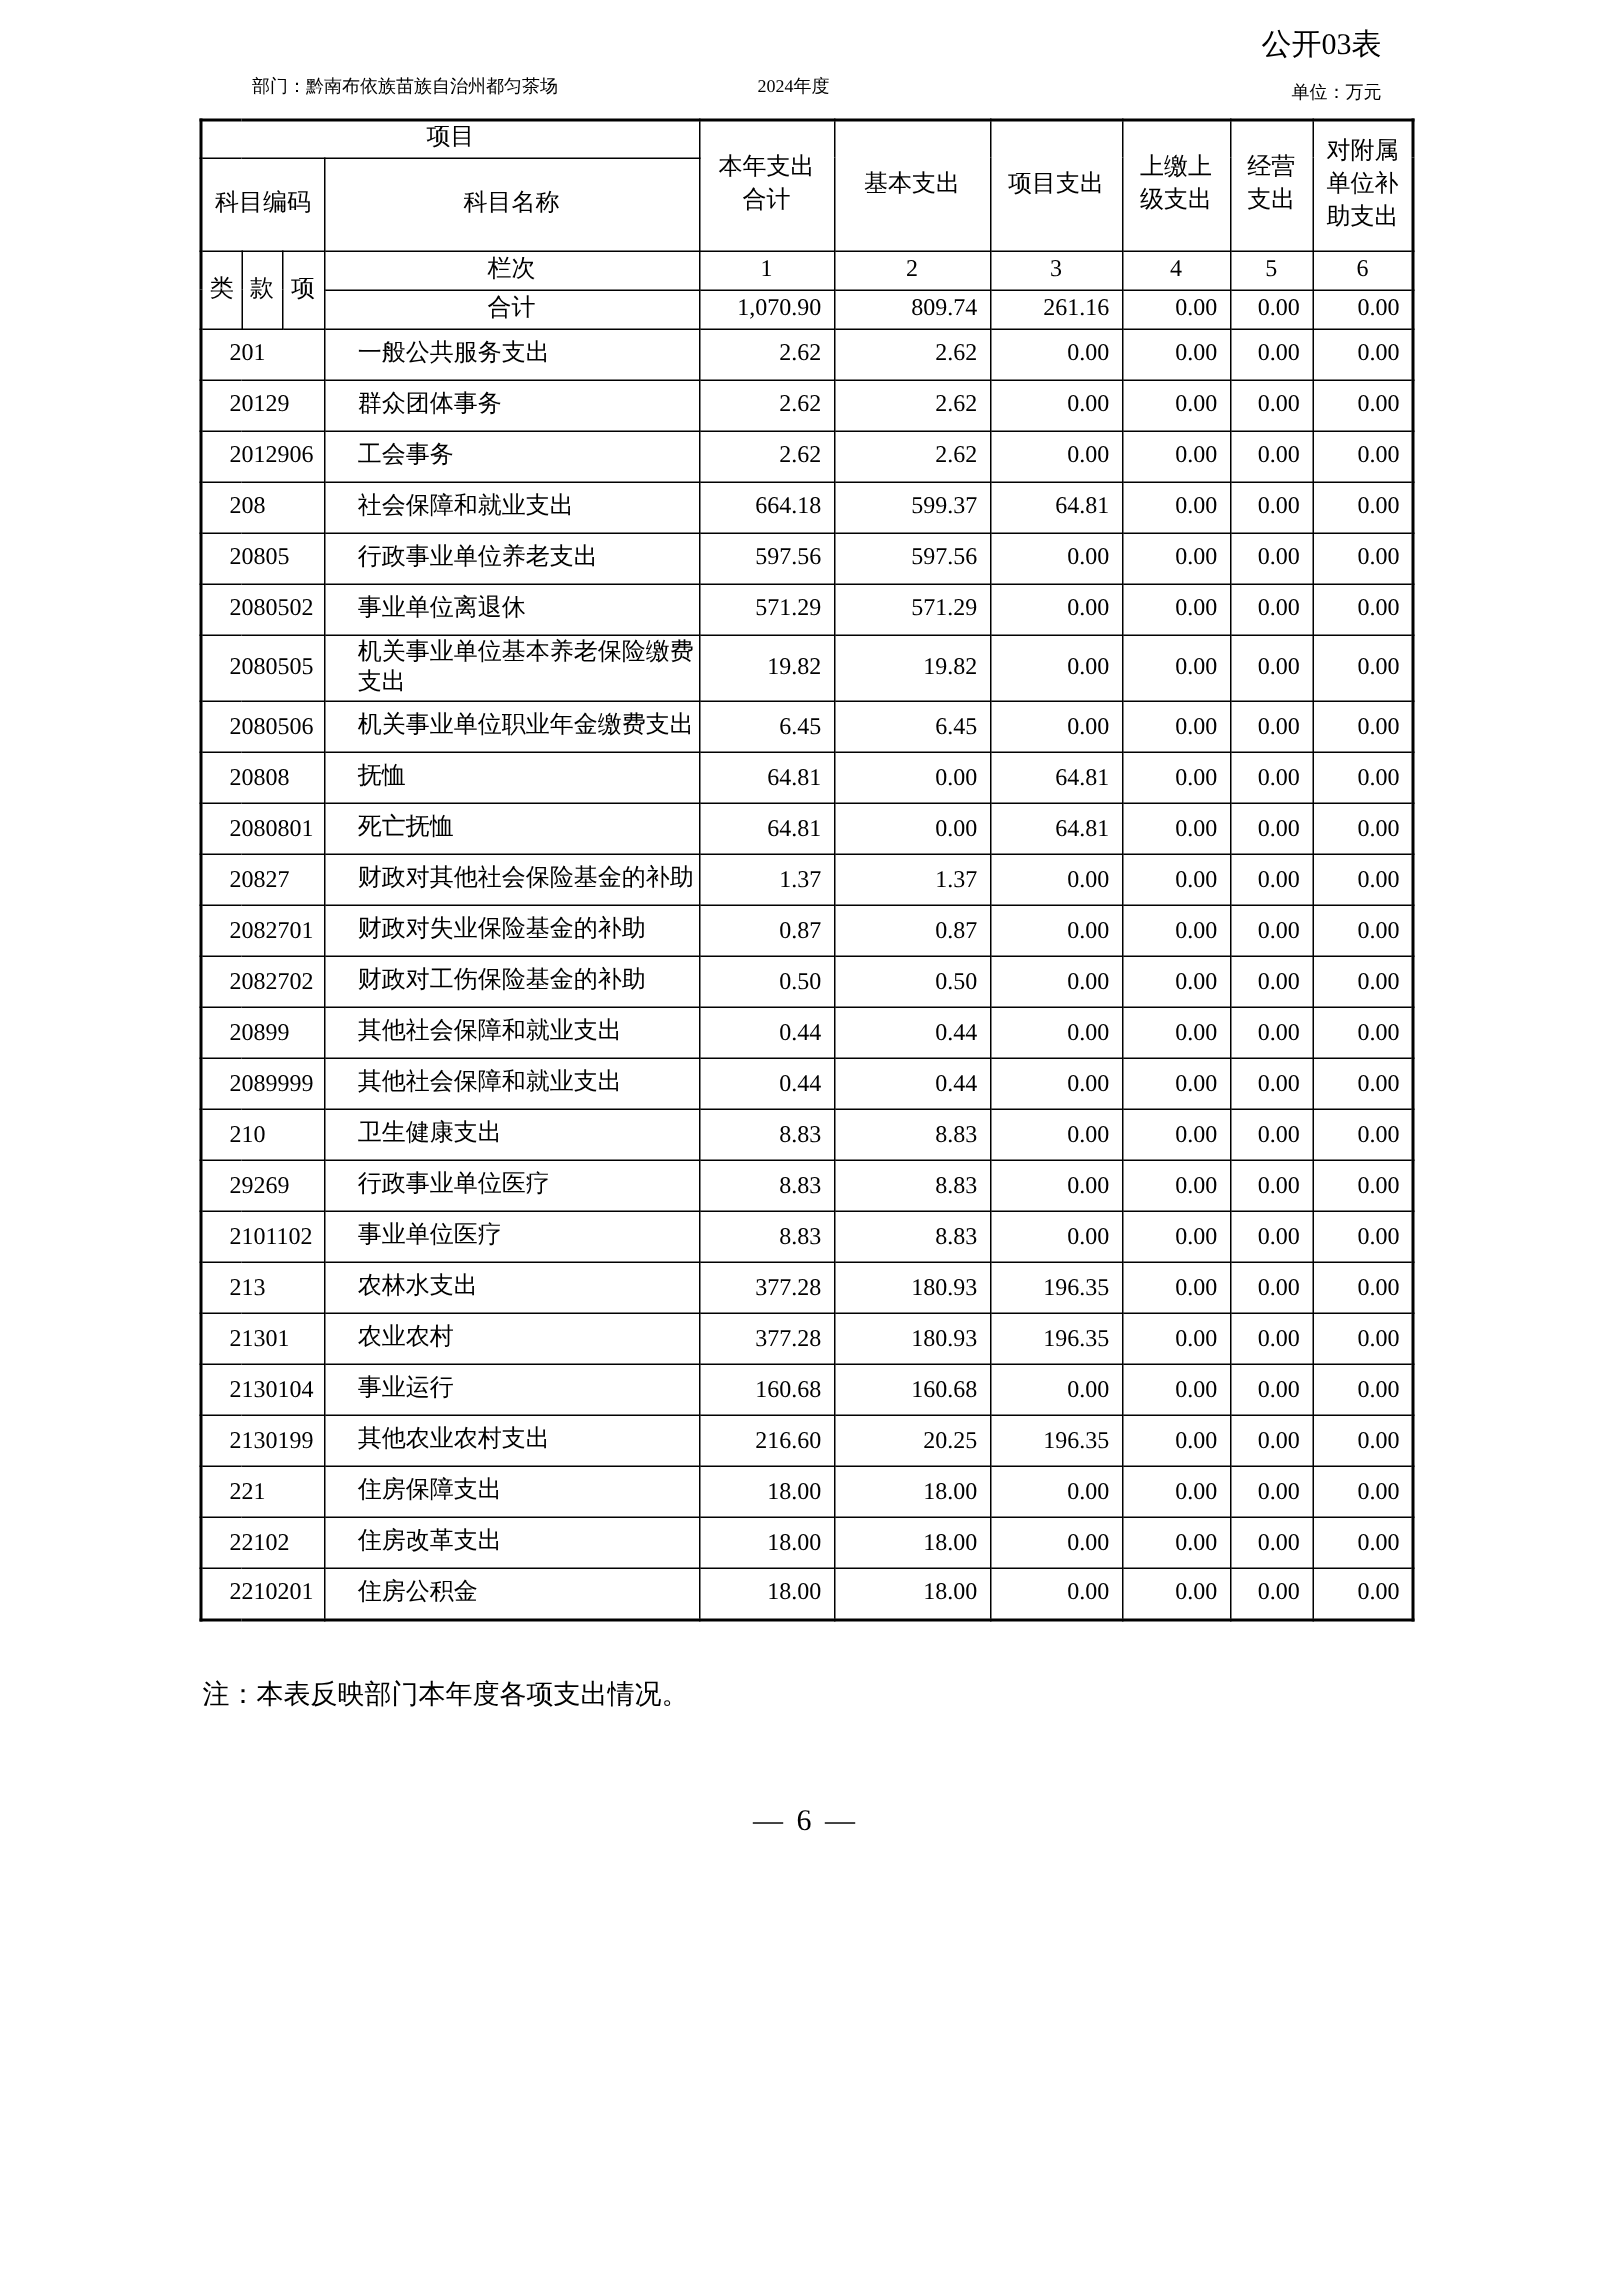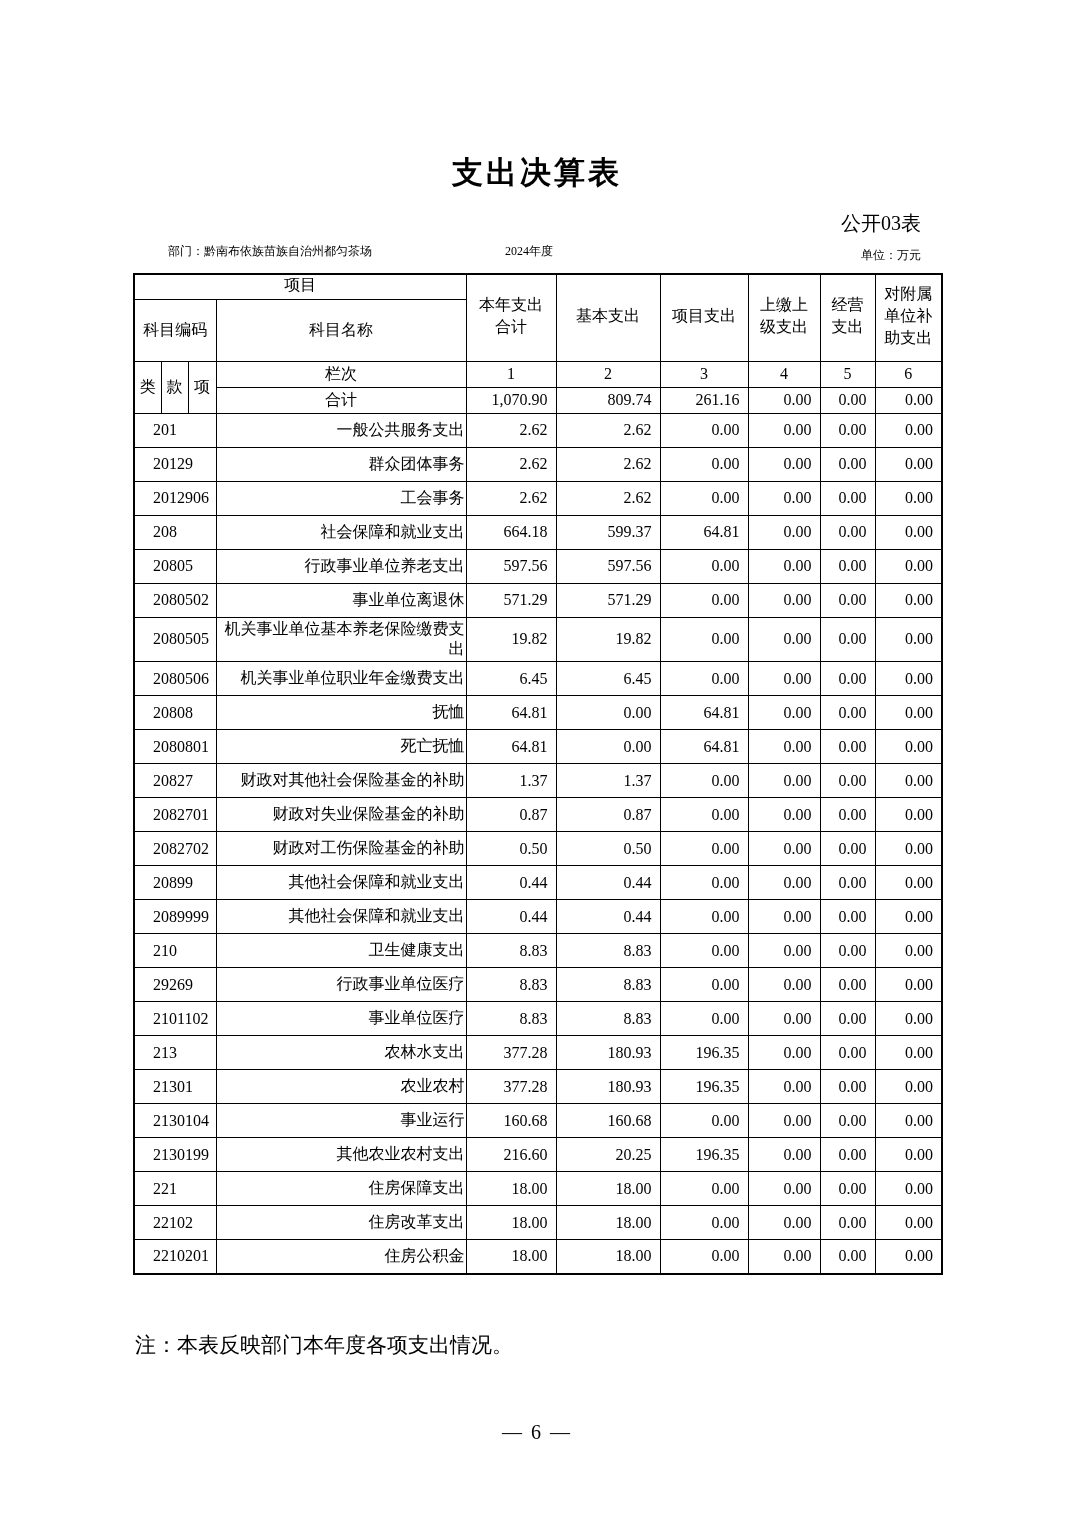--- a/index.html
+++ b/index.html
@@ -43,41 +43,40 @@
     vertical-align:middle;
     font-size:16px;
     overflow:hidden;
   }
   td.hd{text-align:center;white-space:pre-line;line-height:1.35;}
   tr.r-project{height:22px;font-family:Liberation Mono, monospace;}
   tr.r-subhead{height:62px;}
   tr.r-rank{height:26px;}
   tr.r-total{height:26px;}
   td.code{text-align:left;padding-left:18px;}
-  td.name{text-align:right;padding-left:8px;line-height:1.3;}
+  td.name{text-align:left;padding-left:22px;line-height:1.3;}
   td.num{text-align:right;padding-right:8px;}
   tr.r-total td.num{font-weight:normal;}
   tbody.data tr{height:34px;}
   .note{
-    margin:56px 0 0 135px;
-    font-size:21px;
+    margin:36px 0 0 135px;
+    font-size:18px;
   }
   .page-num{
     margin-top:62px;
     text-align:center;
     font-size:20px;
     letter-spacing:2px;
   }
 </style>
 </head>
 <body>
 
 <div class="page">
 
-  <div class="doc-title">支出决算表</div>
 
   <div class="table-code">公开03表</div>
 
   <div class="meta-line">
     <span class="dept">部门：黔南布依族苗族自治州都匀茶场</span>
     <span class="year">2024年度</span>
     <span class="unit">单位：万元</span>
   </div>
 
   <table class="fin">

